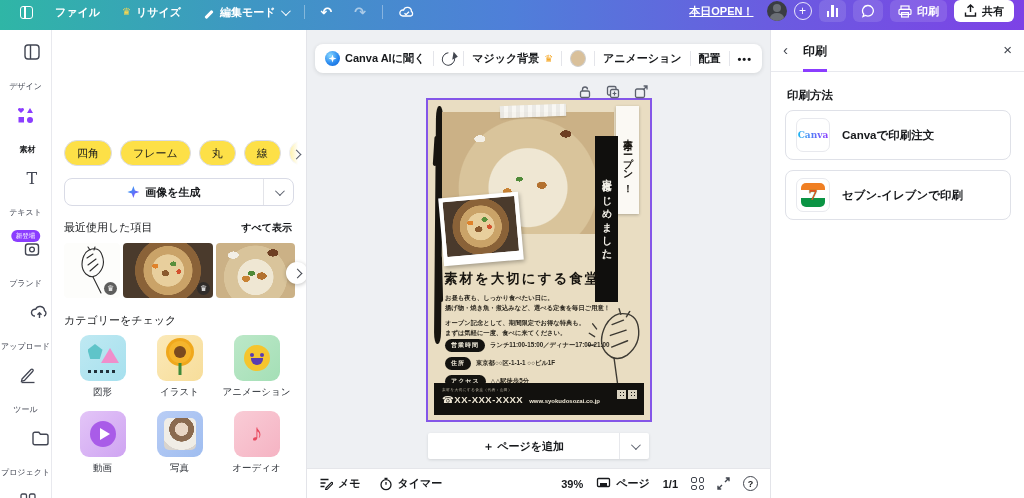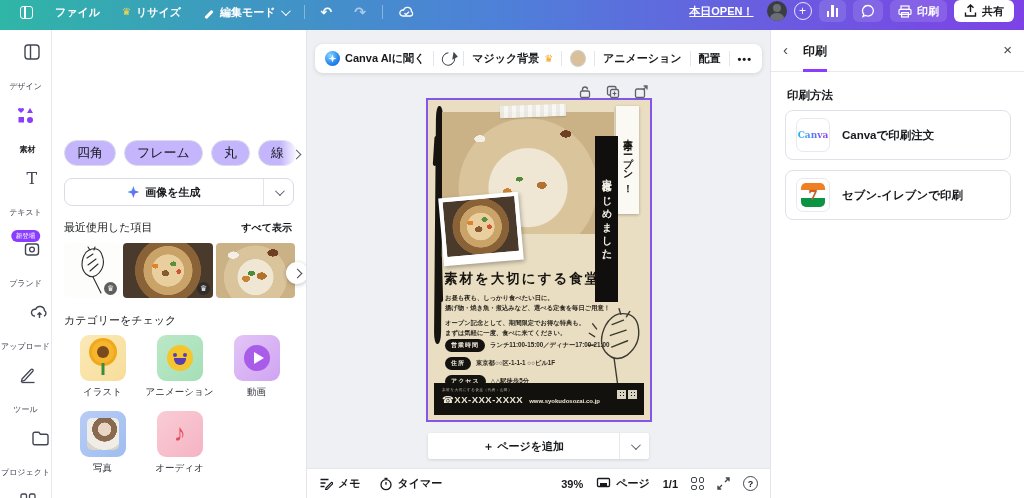--- a/index.html
+++ b/index.html
@@ -43,21 +43,21 @@
   .rail-sep { width:24px; height:1px; background:#e4e5ea; }
   .ri { width:20px; height:20px; display:flex; align-items:center; justify-content:center; }
 
   
   .panel { position:absolute; left:52px; top:30px; width:255px; height:468px; background:#fff; border-right:1px solid #e3e4e9; z-index:20; overflow:hidden; }
   .searchbox { position:absolute; left:12px; top:18px; width:230px; height:80px; border:1px solid #d9dbe6; border-radius:10px; background:#fff; }
   .searchbox .ph { position:absolute; left:13px; top:11px; font-size:11px; color:#848a99; }
   .mic-btn { position:absolute; right:44px; bottom:10px; width:26px; height:26px; border-radius:50%; border:1px solid #d9dbe6; display:flex; align-items:center; justify-content:center; color:#42464f; }
   .send-btn { position:absolute; right:10px; bottom:10px; width:26px; height:26px; border-radius:50%; background:#eef0f4; display:flex; align-items:center; justify-content:center; color:#9aa0ad; font-size:13px; }
   .chips { position:absolute; left:12px; top:110px; width:243px; height:28px; display:flex; gap:8px; overflow:hidden; }
-  .chip { height:26px; padding:0 12px; border:1px solid #dadcе7; border:1px solid #dadce7; border-radius:14px; font-size:13px; color:#17191c; display:flex; align-items:center; white-space:nowrap; background:#c4b5fd; flex:0 0 auto; }
+  .chip { height:26px; padding:0 12px; border:1px solid #dadcе7; border:1px solid #dadce7; border-radius:14px; font-size:11px; color:#17191c; display:flex; align-items:center; white-space:nowrap; background:#fde047; flex:0 0 auto; }
   .chips-fade { position:absolute; right:0; top:108px; width:26px; height:32px; background:linear-gradient(90deg,rgba(255,255,255,0),#fff 70%); display:flex; align-items:center; justify-content:flex-end; }
   .chips-fade .chev { color:#5c616d; margin-right:6px; }
   .gen-btn { position:absolute; left:12px; top:148px; width:230px; height:28px; border:1px solid #d9dbe6; border-radius:8px; display:flex; align-items:center; background:#fff; font-size:11px; font-weight:bold; color:#17191c; }
   .gen-main { flex:1; display:flex; align-items:center; justify-content:center; gap:6px; }
   .gen-drop { width:30px; height:100%; border-left:1px solid #e3e4e9; display:flex; align-items:center; justify-content:center; color:#5c616d; }
   .sparkle { width:12px; height:12px; background:linear-gradient(135deg,#23b6f0,#8b3dff); clip-path:polygon(50% 0,63% 37%,100% 50%,63% 63%,50% 100%,37% 63%,0 50%,37% 37%); }
   .sec-head { position:absolute; font-size:11px; font-weight:normal; color:#17191c; }
   .see-all { position:absolute; right:14px; font-size:10px; font-weight:bold; color:#17191c; cursor:pointer; }
   .recent-row { position:absolute; left:12px; top:213px; width:231px; height:55px; display:flex; gap:3px; }
   .thumb { position:relative; border-radius:4px; overflow:hidden; flex:0 0 auto; height:55px; cursor:pointer; }
@@ -378,20 +378,28 @@
       <div class="thumb t-food-b">
         <div class="food-b"></div>
       </div>
     </div>
     <div class="recent-next">
         <span class="chev chev-right"></span>
       </div>
     <div class="sec-head" style="left:12px; top:283px;">カテゴリーをチェック</div>
     <div class="cat-grid">
       <div class="cat">
+        <span class="cat-icon ci-shapes">
+            <span class="pent"></span>
+            <span class="tri"></span>
+            <span class="dots"></span>
+          </span>
+        <span class="lbl">図形</span>
+      </div>
+      <div class="cat">
         <span class="cat-icon ci-illust">
             <span class="flower-c"></span>
             <span class="flower-stem"></span>
           </span>
         <span class="lbl">イラスト</span>
       </div>
       <div class="cat">
         <span class="cat-icon ci-anim">
             <span class="smiley"></span>
           </span>

